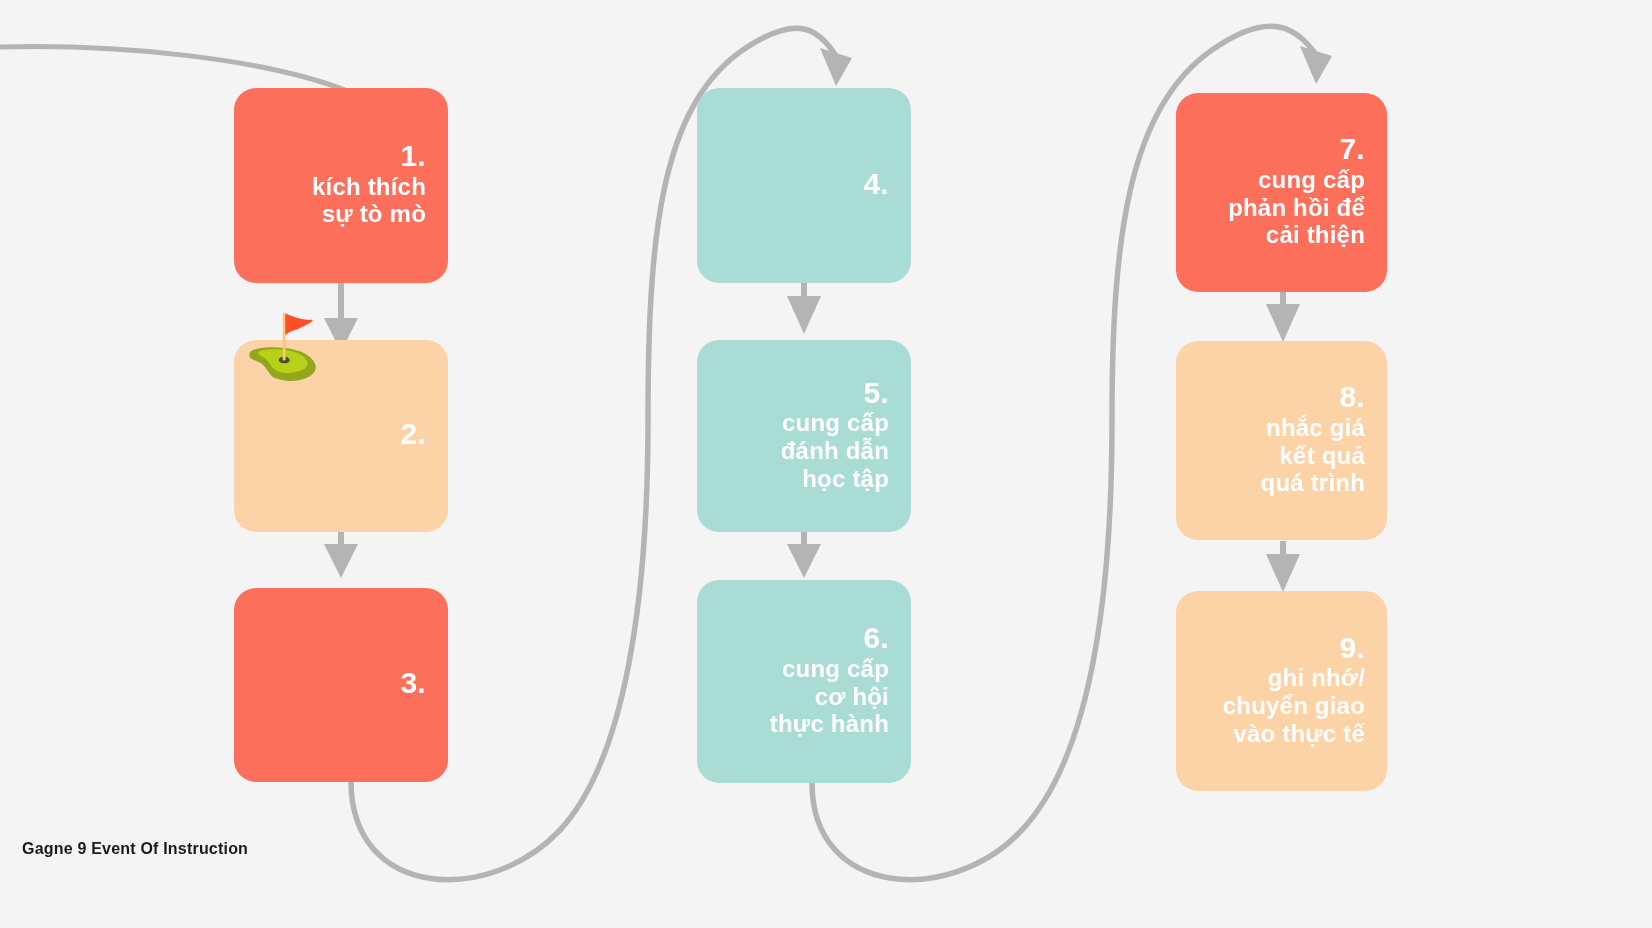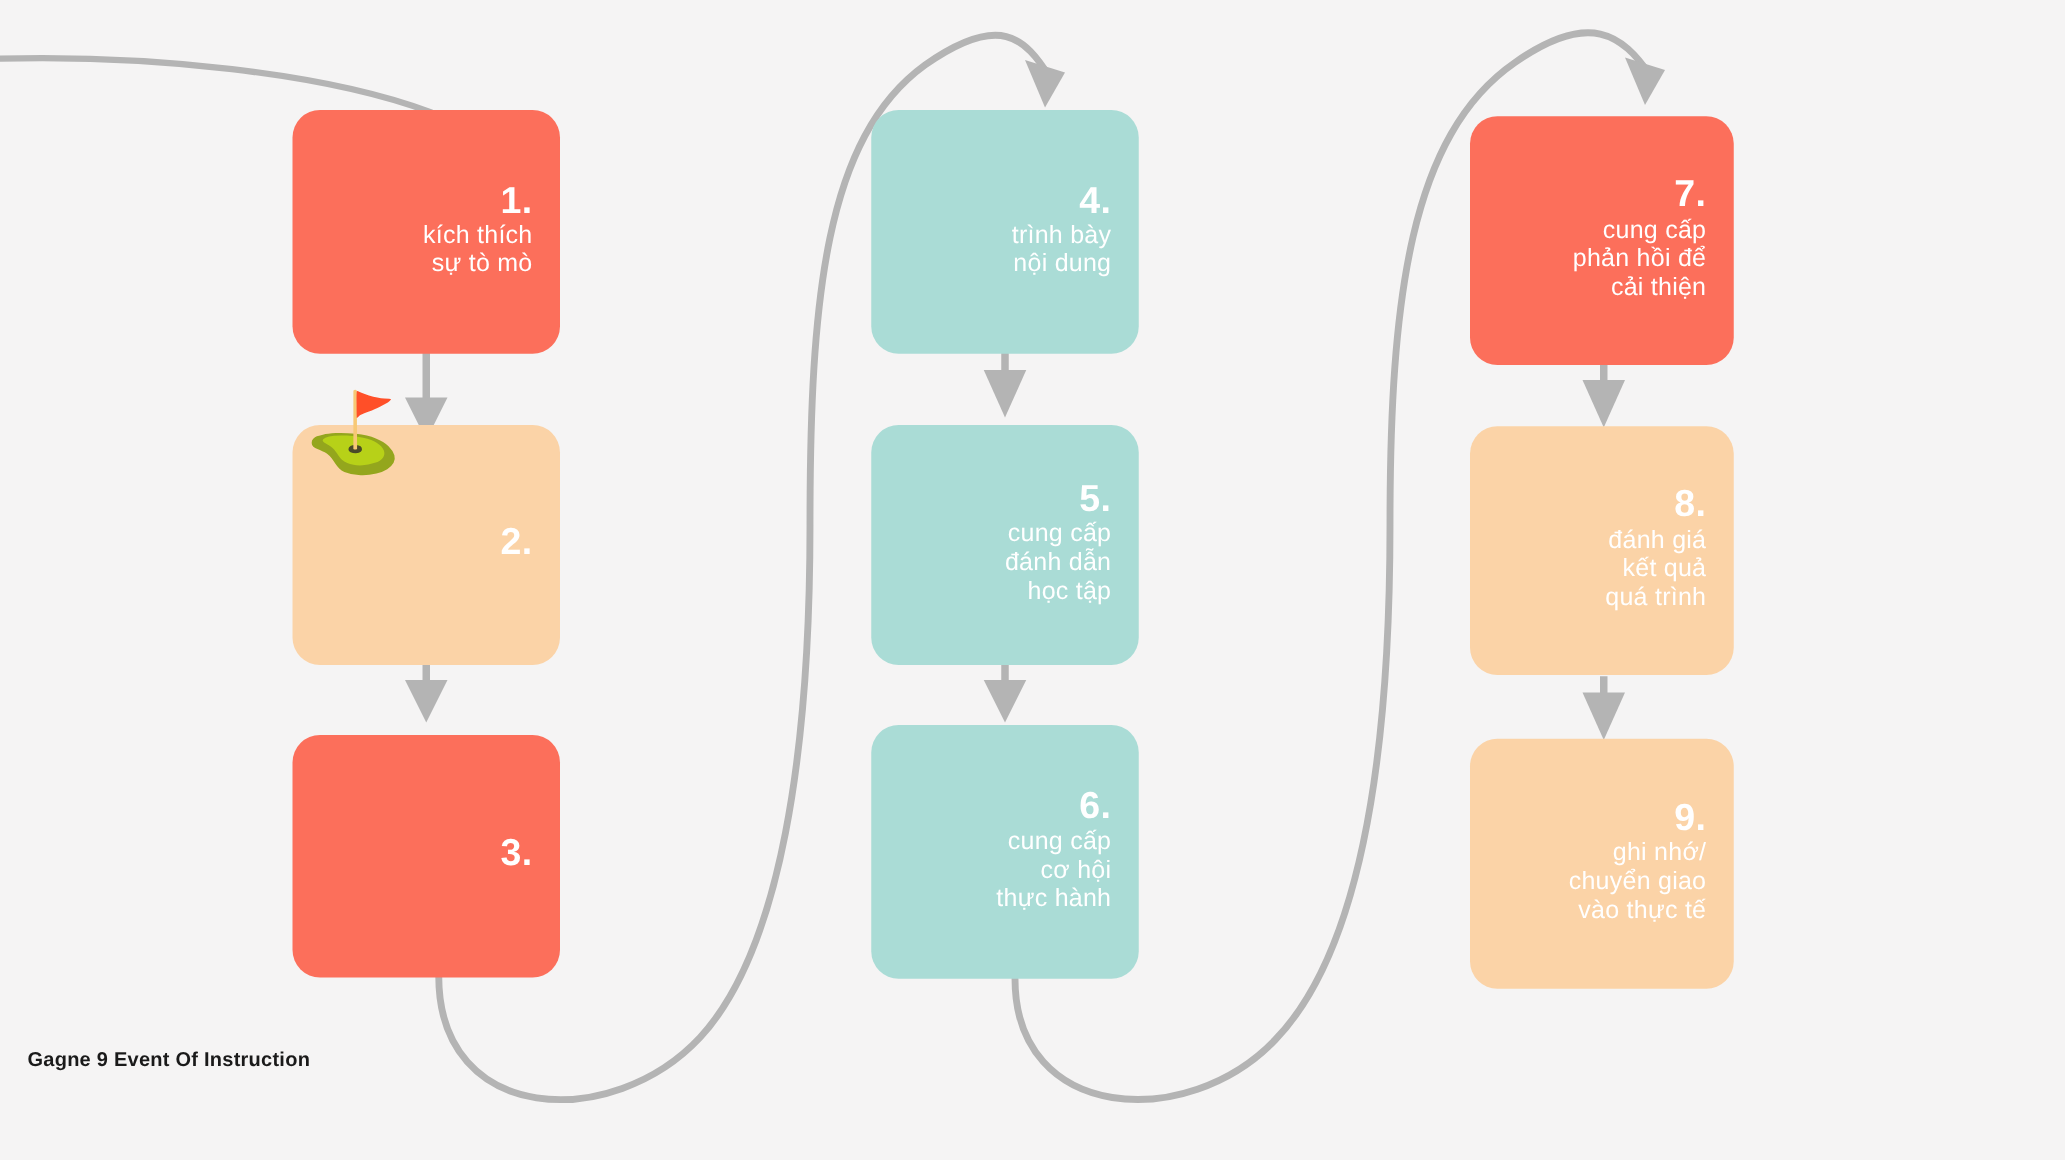--- a/index.html
+++ b/index.html
@@ -37,22 +37,22 @@
     color: #ffffff;
     text-align: right;
   }
   .step-num {
     font-size: 30px;
     font-weight: bold;
     line-height: 1.12;
     letter-spacing: 0.3px;
   }
   .step-lines {
-    font-size: 20px;
-    font-weight: 400;
+    font-size: 24px;
+    font-weight: 700;
     line-height: 1.15;
     letter-spacing: 0.2px;
   }
   .step-lines div {
     white-space: nowrap;
   }
   .emoji-badge {
     position: absolute;
     font-size: 62px;
     line-height: 1;
@@ -138,24 +138,20 @@
     <div class="step-num">2.</div>
   </div>
   <div class="emoji-badge" style="left:244px; top:316px;">⛳</div>
 
   <div class="step-box" style="left:234px; top:588px; width:214px; height:194px; background:#fc6f5b;">
     <div class="step-num">3.</div>
   </div>
 
   <div class="step-box" style="left:697px; top:88px; width:214px; height:195px; background:#aadcd6;">
     <div class="step-num">4.</div>
-    <div class="step-lines">
-      <div>trình bày</div>
-      <div>nội dung</div>
-    </div>
   </div>
 
   <div class="step-box" style="left:697px; top:340px; width:214px; height:192px; background:#aadcd6;">
     <div class="step-num">5.</div>
     <div class="step-lines">
       <div>cung cấp</div>
       <div>đánh dẫn</div>
       <div>học tập</div>
     </div>
   </div>
@@ -174,21 +170,21 @@
     <div class="step-lines">
       <div>cung cấp</div>
       <div>phản hồi để</div>
       <div>cải thiện</div>
     </div>
   </div>
 
   <div class="step-box" style="left:1176px; top:341px; width:211px; height:199px; background:#fbd3a7;">
     <div class="step-num">8.</div>
     <div class="step-lines">
-      <div>đánh giá</div>
+      <div>nhắc giá</div>
       <div>kết quả</div>
       <div>quá trình</div>
     </div>
   </div>
 
   <div class="step-box" style="left:1176px; top:591px; width:211px; height:200px; background:#fbd3a7;">
     <div class="step-num">9.</div>
     <div class="step-lines">
       <div>ghi nhớ/</div>
       <div>chuyển giao</div>

